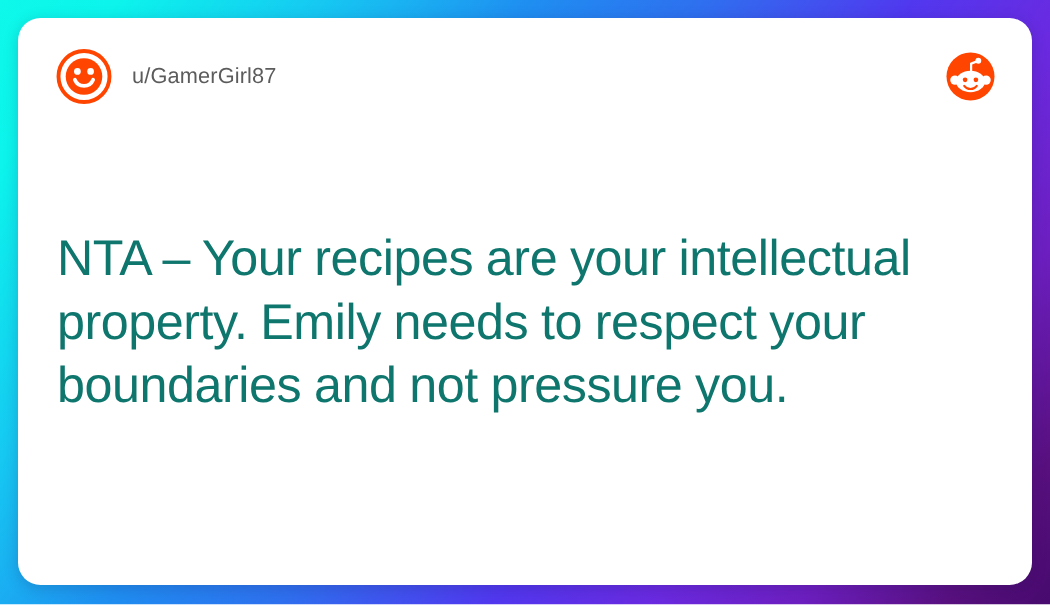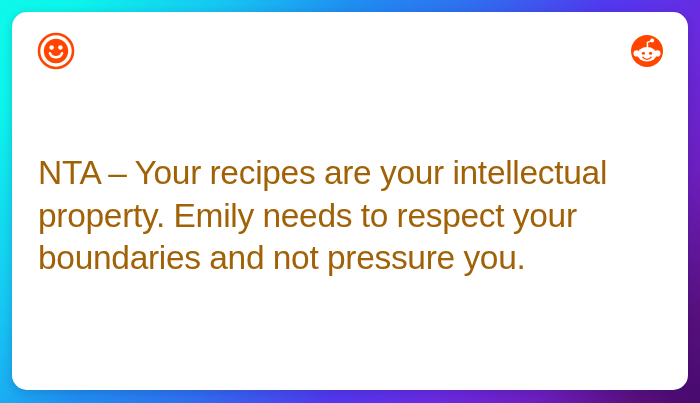--- a/index.html
+++ b/index.html
@@ -97,21 +97,21 @@
     position: absolute;
     left: 26px;
     top: 140px;
     width: 624px;
   }
 
   .body-text {
     margin: 0;
     font-size: 33.5px;
     line-height: 42.5px;
-    color: #a16207;
+    color: #0f766e;
     font-weight: 400;
     letter-spacing: -0.3px;
     word-spacing: -0.5px;
   }
 </style>
 </head>
 <body>
 
 <div id="stage">
 
@@ -122,20 +122,21 @@
       <div class="author">
         <span class="avatar">
           <svg viewBox="0 0 38 38" width="38" height="38" aria-hidden="true">
             <circle cx="19" cy="19" r="17" fill="none" stroke="#FF4500" stroke-width="2.6"></circle>
             <circle cx="19" cy="19" r="12.2" fill="#FF4500"></circle>
             <circle cx="14.6" cy="15.6" r="2.25" fill="#FFFFFF"></circle>
             <circle cx="23.4" cy="15.6" r="2.25" fill="#FFFFFF"></circle>
             <path d="M12.9 21.2 A6.6 6.6 0 0 0 25.1 21.2" fill="none" stroke="#FFFFFF" stroke-width="2.5" stroke-linecap="round"></path>
           </svg>
         </span>
+        <span class="author-name">u/GamerGirl87</span>
       </div>
 
       <span class="brand-logo">
         <svg viewBox="0 0 34 34" width="34" height="34" aria-hidden="true">
           <circle cx="17" cy="17" r="16" fill="#FF4500"></circle>
 
           <path d="M17.4 13.1 L17.4 8.4 L21.3 6.9" fill="none" stroke="#FFFFFF" stroke-width="1.5" stroke-linecap="round" stroke-linejoin="round"></path>
           <circle cx="22.2" cy="6.5" r="1.95" fill="#FFFFFF"></circle>
 
           <ellipse cx="17" cy="20.3" rx="9.6" ry="7.2" fill="#FFFFFF"></ellipse>

